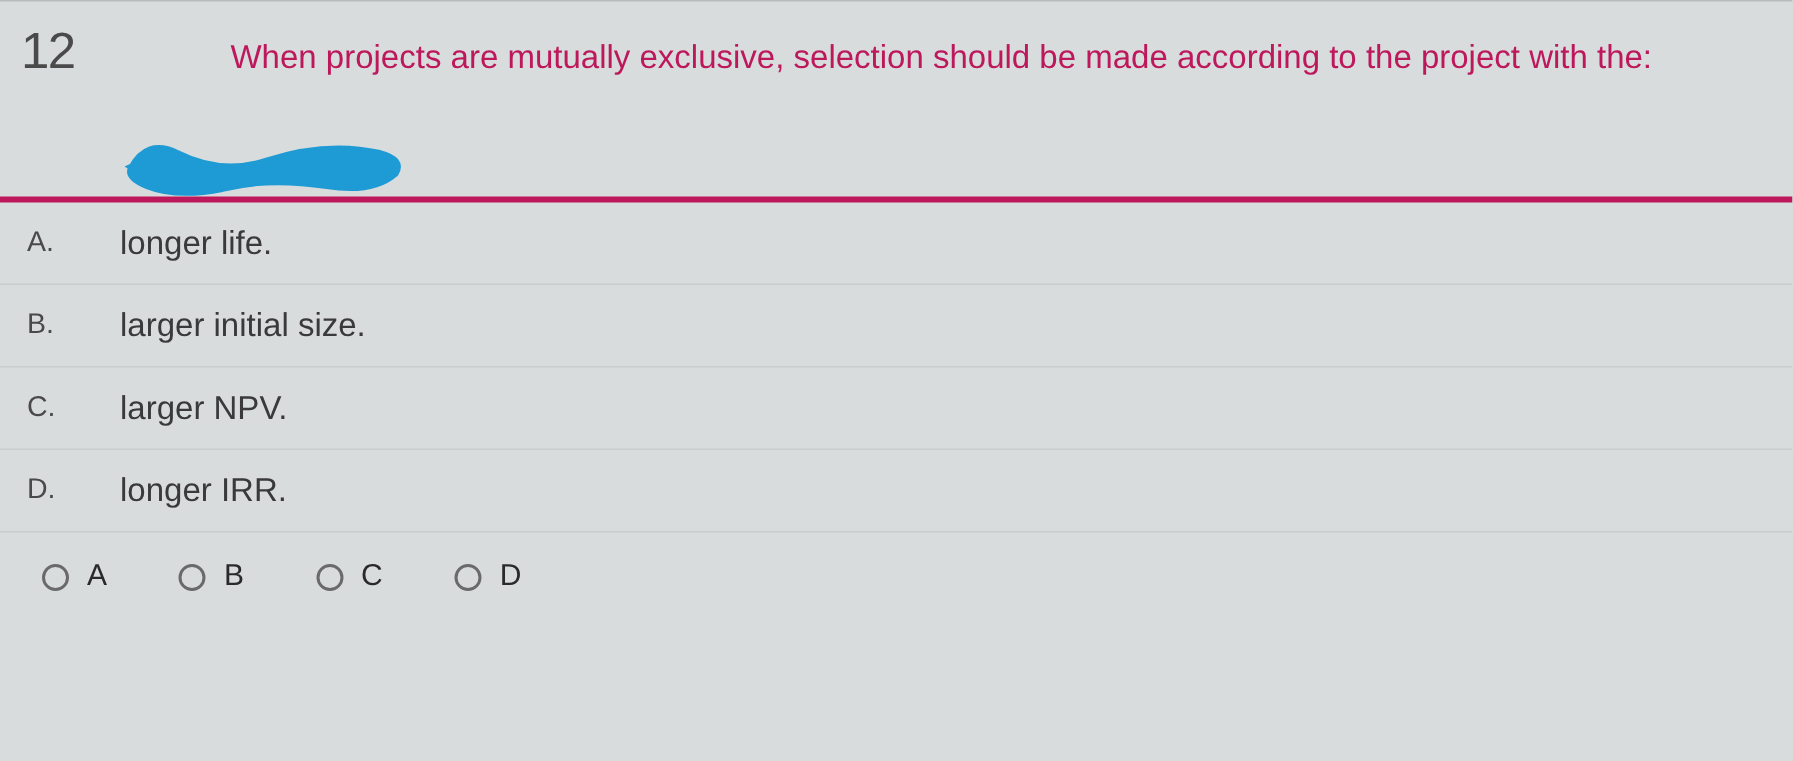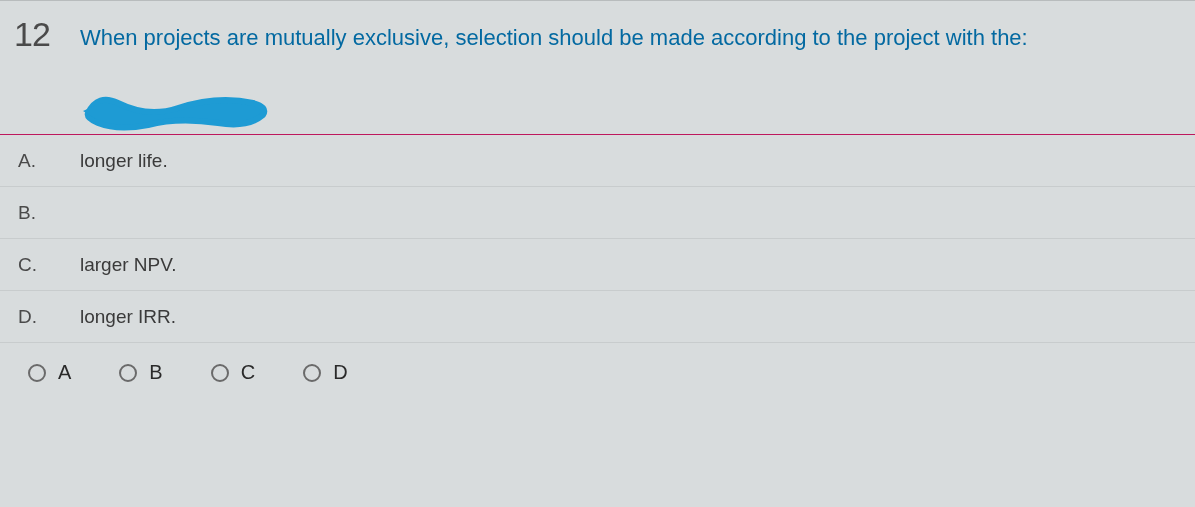--- a/index.html
+++ b/index.html
@@ -10,40 +10,41 @@
     width: 1195px;
     height: 507px;
     overflow: hidden;
     position: relative;
   }
   .container {
     padding: 0;
   }
   .question-block {
     border-top: 1px solid #b8bcbd;
-    border-bottom: 1px solid #be185d;
+    border-bottom: 4px solid #be185d;
     padding: 18px 20px 18px 18px;
     position: relative;
     min-height: 135px;
   }
   .qnum {
     position: absolute;
     left: 14px;
     top: 14px;
     font-size: 34px;
     font-weight: 300;
     color: #4a4a4a;
     letter-spacing: -1px;
   }
   .qtext {
     margin-left: 62px;
     font-size: 22px;
-    color: #0369a1;
+    color: #be185d;
     line-height: 1.4;
     padding-top: 4px;
+    text-align: center;
   }
   .scribble {
     position: absolute;
     left: 78px;
     top: 72px;
     width: 200px;
     height: 70px;
   }
   .options {
     padding: 0;
@@ -55,21 +56,21 @@
     align-items: center;
     min-height: 52px;
   }
   .option-letter {
     width: 62px;
     font-size: 19px;
     color: #4a4a4a;
     font-weight: 400;
   }
   .option-text {
-    font-size: 19px;
+    font-size: 22px;
     color: #3a3a3a;
   }
   .answer-row {
     padding: 18px 20px 18px 28px;
     display: flex;
     align-items: center;
     gap: 48px;
   }
   .radio-group {
     display: flex;
@@ -105,20 +106,21 @@
     </svg>
   </div>
 
   <div class="options">
     <div class="option-row">
       <div class="option-letter">A.</div>
       <div class="option-text">longer life.</div>
     </div>
     <div class="option-row">
       <div class="option-letter">B.</div>
+      <div class="option-text">larger initial size.</div>
     </div>
     <div class="option-row">
       <div class="option-letter">C.</div>
       <div class="option-text">larger NPV.</div>
     </div>
     <div class="option-row">
       <div class="option-letter">D.</div>
       <div class="option-text">longer IRR.</div>
     </div>
   </div>

